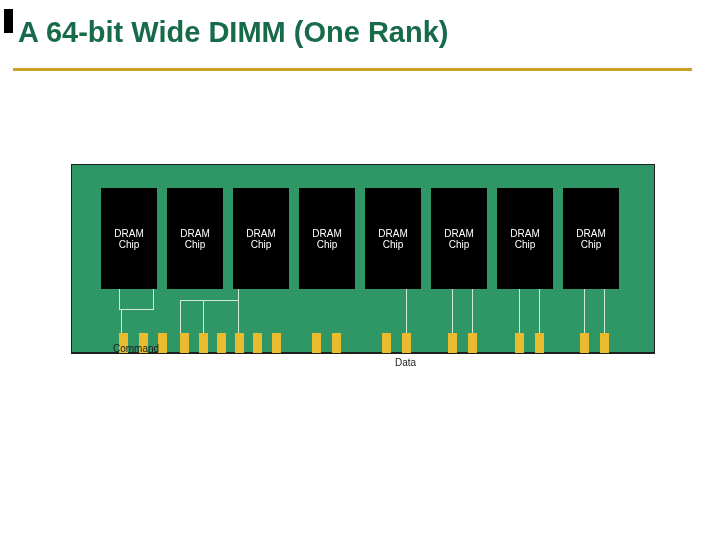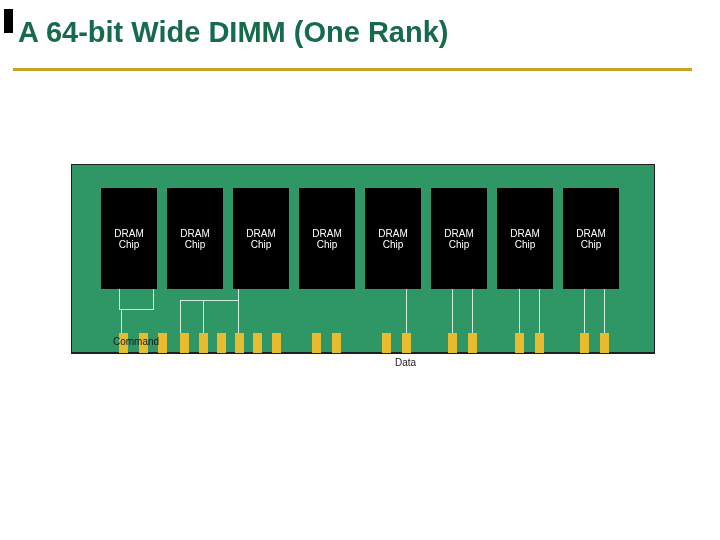--- a/index.html
+++ b/index.html
@@ -34,21 +34,21 @@
   }
   .pin {
     position:absolute; top:168px; width:9px; height:20px;
     background:var(--pin-gold);
   }
   .wire { position:absolute; background:var(--wire-mint); }
   .bus-label {
     position:absolute; font-size:10px; color:var(--label-black);
     white-space:nowrap;
   }
-  .command-label { left:113px; top:336px; }
+  .command-label { left:113px; top:343px; }
   .data-label    { left:395px; top:357px; }
   .bottom-rule {
     position:absolute; left:12px; top:509px; width:688px; height:3px;
     background:var(--rule-gold);
   }
   .page-number {
     position:absolute; right:4px; top:510px;
     font-size:13px; color:var(--page-number-gray);
   }
 </style>

